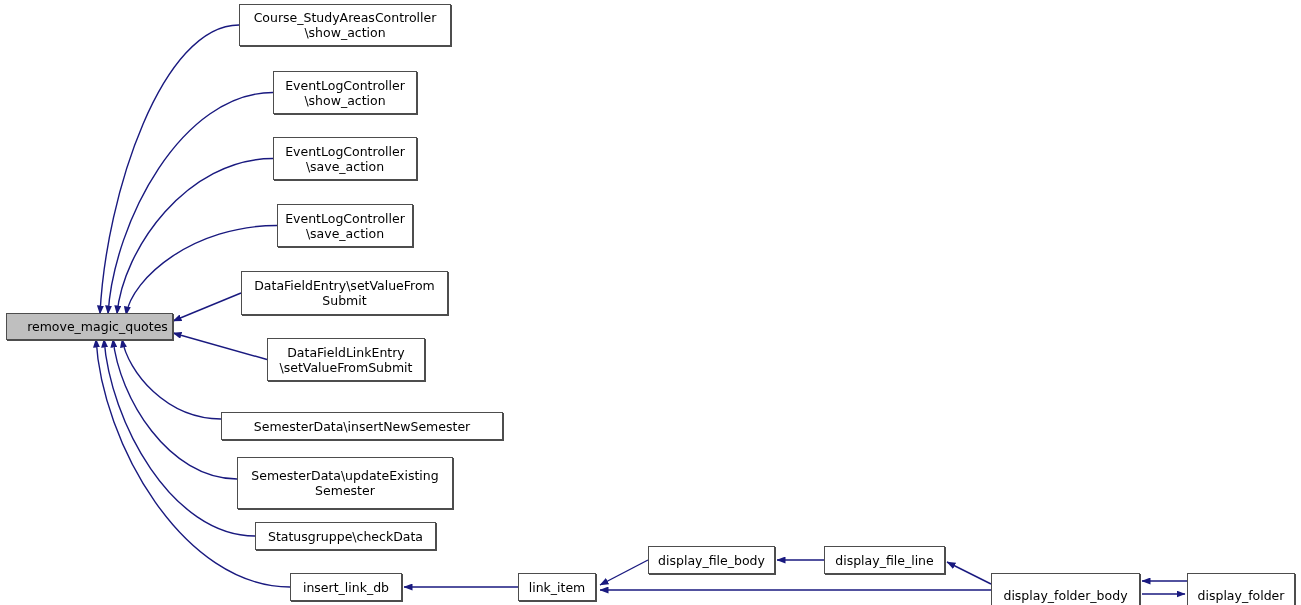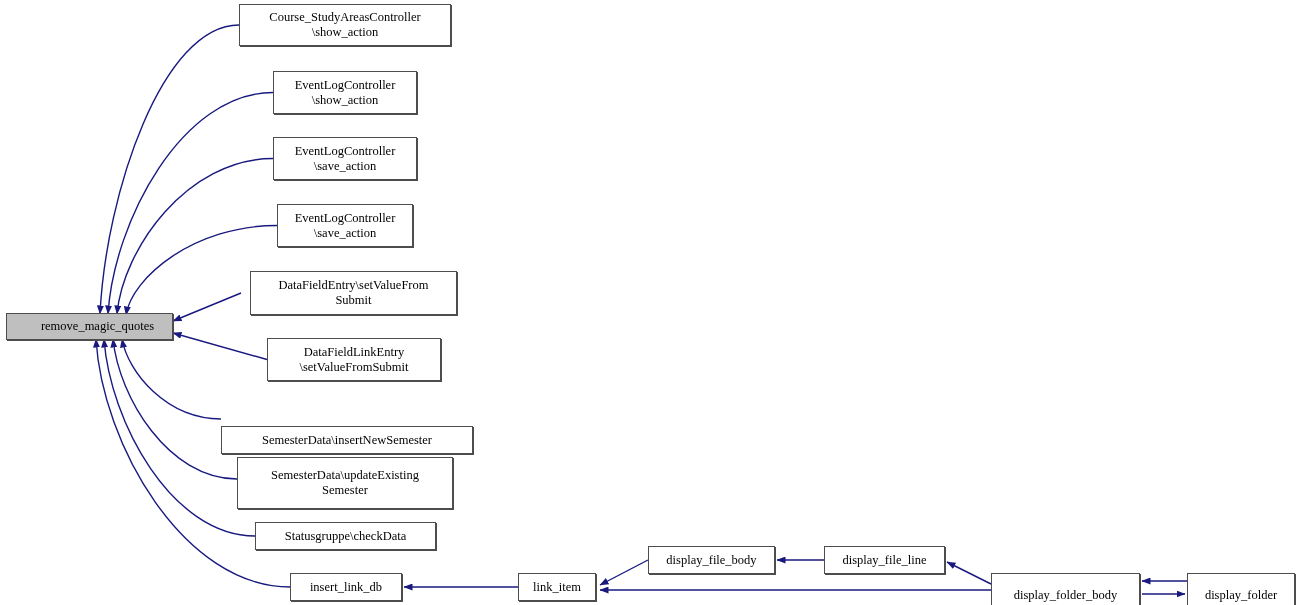--- a/index.html
+++ b/index.html
@@ -33,21 +33,20 @@
     display: flex;
     align-items: center;
     justify-content: center;
     text-align: center;
     color: #000000;
     font-size: 12.5px;
     line-height: 15px;
     letter-spacing: 0px;
     white-space: pre-line;
     box-shadow: 1px 1px 0 0 #4d4d4d;
-    font-family: Liberation Serif, serif;
   }
   .node-box.highlight {
     background: #bfbfbf;
     padding-left: 16px;
   }
   .node-label {
     padding: 0 4px;
     pointer-events: none;
   }
 </style>
@@ -84,25 +83,25 @@
   <div id="nodes-layer">
       <div class="node-box highlight" style="left: 6px; top: 313px; width: 167px; height: 27px;"><span class="node-label">remove_magic_quotes</span></div>
       <div class="node-box" style="left: 239px; top: 4px; width: 212px; height: 42px;"><span class="node-label">Course_StudyAreasController
 \show_action</span></div>
       <div class="node-box" style="left: 273px; top: 71px; width: 144px; height: 43px;"><span class="node-label">EventLogController
 \show_action</span></div>
       <div class="node-box" style="left: 273px; top: 137px; width: 144px; height: 43px;"><span class="node-label">EventLogController
 \save_action</span></div>
       <div class="node-box" style="left: 277px; top: 204px; width: 136px; height: 43px;"><span class="node-label">EventLogController
 \save_action</span></div>
-      <div class="node-box" style="left: 241px; top: 271px; width: 207px; height: 44px; margin-left: 9px;"><span class="node-label">DataFieldEntry\setValueFrom
+      <div class="node-box" style="left: 241px; top: 271px; width: 207px; height: 44px;"><span class="node-label">DataFieldEntry\setValueFrom
 Submit</span></div>
-      <div class="node-box" style="left: 267px; top: 338px; width: 174px; height: 43px; text-align: center;"><span class="node-label">DataFieldLinkEntry
+      <div class="node-box" style="left: 267px; top: 338px; width: 158px; height: 43px; text-align: center;"><span class="node-label">DataFieldLinkEntry
 \setValueFromSubmit</span></div>
-      <div class="node-box" style="left: 221px; top: 426px; width: 252px; height: 28px;"><span class="node-label">SemesterData\insertNewSemester</span></div>
+      <div class="node-box" style="left: 221px; top: 412px; width: 282px; height: 28px;"><span class="node-label">SemesterData\insertNewSemester</span></div>
       <div class="node-box" style="left: 237px; top: 457px; width: 216px; height: 52px; align-items: center;"><span class="node-label">SemesterData\updateExisting
 Semester</span></div>
       <div class="node-box" style="left: 255px; top: 522px; width: 181px; height: 28px;"><span class="node-label">Statusgruppe\checkData</span></div>
       <div class="node-box" style="left: 290px; top: 573px; width: 112px; height: 28px;"><span class="node-label">insert_link_db</span></div>
       <div class="node-box" style="left: 518px; top: 573px; width: 78px; height: 28px;"><span class="node-label">link_item</span></div>
       <div class="node-box" style="left: 648px; top: 546px; width: 127px; height: 28px;"><span class="node-label">display_file_body</span></div>
       <div class="node-box" style="left: 824px; top: 546px; width: 121px; height: 28px;"><span class="node-label">display_file_line</span></div>
       <div class="node-box" style="left: 991px; top: 573px; width: 149px; height: 44px;"><span class="node-label">display_folder_body</span></div>
       <div class="node-box" style="left: 1187px; top: 573px; width: 108px; height: 44px;"><span class="node-label">display_folder</span></div>
     </div>

